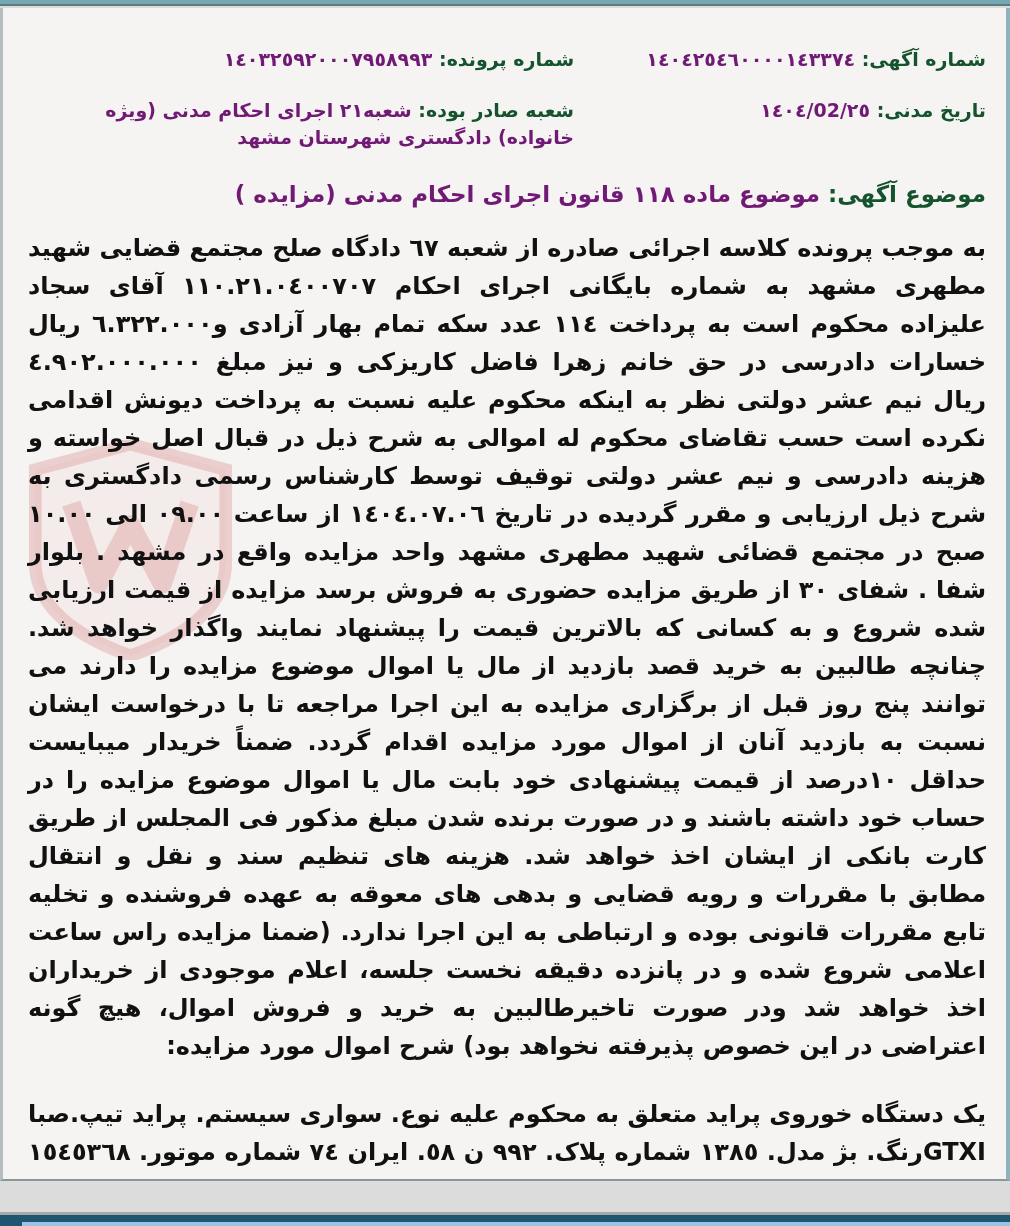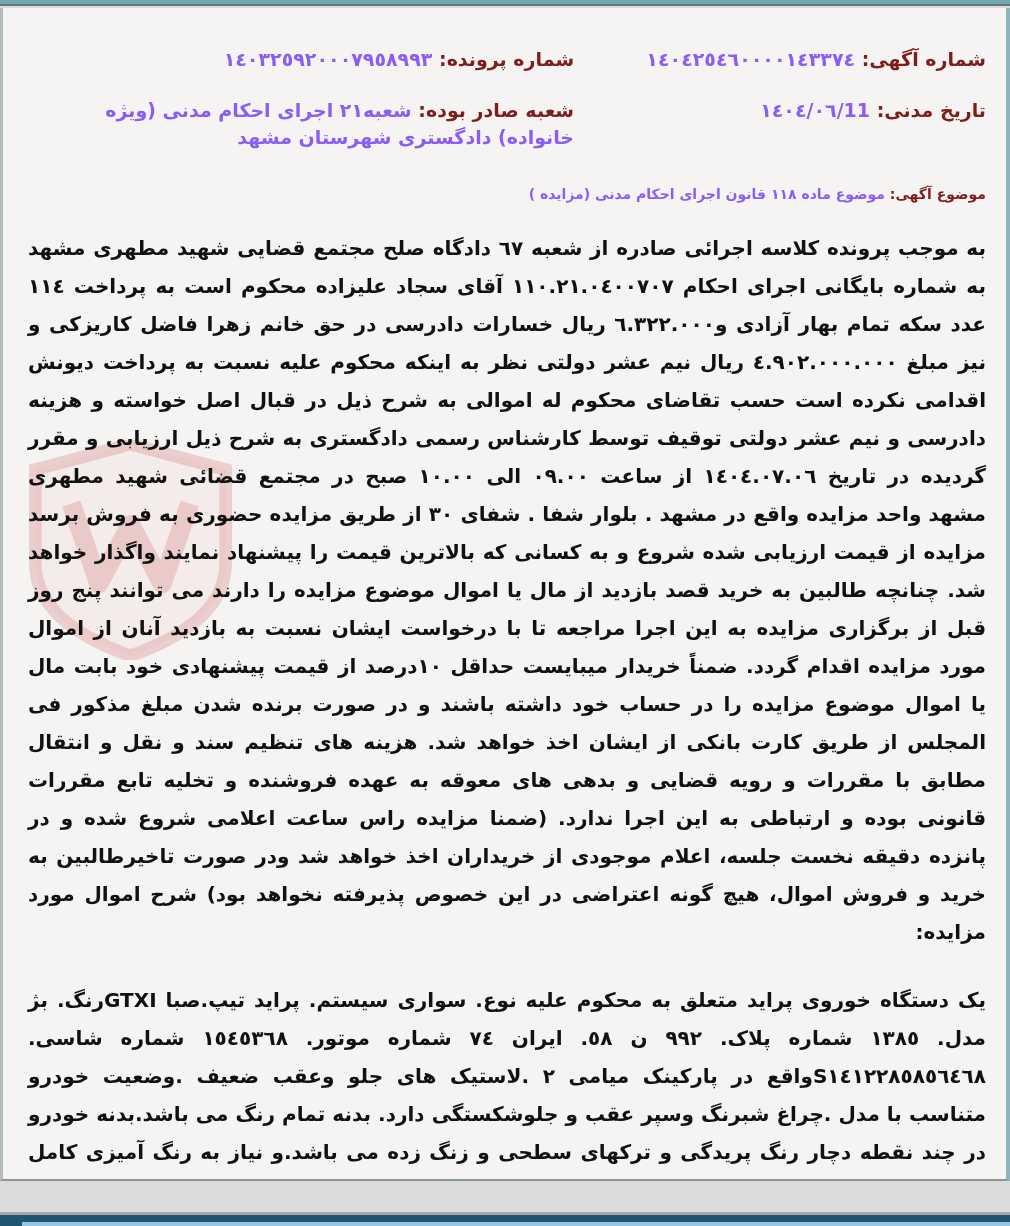--- a/index.html
+++ b/index.html
@@ -19,28 +19,28 @@
     overflow:hidden;
   }
 
   .bottom-gray  { position:absolute; left:0; top:1183px; width:1010px; height:29px; background:#dcdcdc; }
   .bottom-line  { position:absolute; left:0; top:1212px; width:1010px; height:3px;  background:#a8a8a8; }
   .bottom-teal  { position:absolute; left:0; top:1215px; width:1010px; height:11px; background:#1e5570; }
   .bottom-blue  { position:absolute; left:22px; top:1222px; width:988px; height:4px; background:#9cc3e4; }
 
   .hdr { display:grid; grid-template-columns:43% 57%; row-gap:24px; margin-bottom:30px; }
   .field { font-size:19px; font-weight:bold; line-height:27px; }
-  .lbl { color:#7f1d1d; }
-  .val { color:#8b5cf6; }
+  .lbl { color:#14532d; }
+  .val { color:#701a75; }
 
-  .subject-row { font-size:14px; font-weight:bold; line-height:27px; }
+  .subject-row { font-size:23px; font-weight:bold; line-height:27px; }
   .text-row    { font-size:19px; font-weight:bold; line-height:27px; margin-top:19px; }
 
   .para {
-    font-size:20px; font-weight:bold; color:#111;
+    font-size:24px; font-weight:bold; color:#111;
     line-height:38px; text-align:justify; margin-top:21px;
     position:relative; z-index:2;
   }
   .para2 { margin-top:30px; }
 
   .wm-logo { position:absolute; left:20px; top:432px; width:215px; height:220px; z-index:1; opacity:.55; }
   .wm-text {
     position:absolute; left:195px; top:537px; z-index:1;
     direction:ltr; font-size:56px; font-weight:bold; letter-spacing:2px;
     color:rgba(125,125,125,0.33); white-space:nowrap;
@@ -62,21 +62,21 @@
     <div class="field">
       <span class="lbl">شماره آگهی:</span>
       <span class="val">١٤٠٤٢٥٤٦٠٠٠٠١٤٣٣٧٤</span>
     </div>
     <div class="field">
       <span class="lbl">شماره پرونده:</span>
       <span class="val">١٤٠٣٢٥٩٢٠٠٠٧٩٥٨٩٩٣</span>
     </div>
     <div class="field">
       <span class="lbl">تاریخ مدنی:</span>
-      <span class="val">١٤٠٤/٠٦/11</span>
+      <span class="val">١٤٠٤/02/٢٥</span>
     </div>
     <div class="field">
       <span class="lbl">شعبه صادر بوده:</span>
       <span class="val">شعبه۲۱ اجرای احکام مدنی (ویژه خانواده) دادگستری شهرستان مشهد</span>
     </div>
   </div>
 
   <div class="subject-row">
     <span class="lbl">موضوع آگهی:</span>
     <span class="val">موضوع ماده ١١٨ قانون اجرای احکام مدنی (مزایده )</span>

